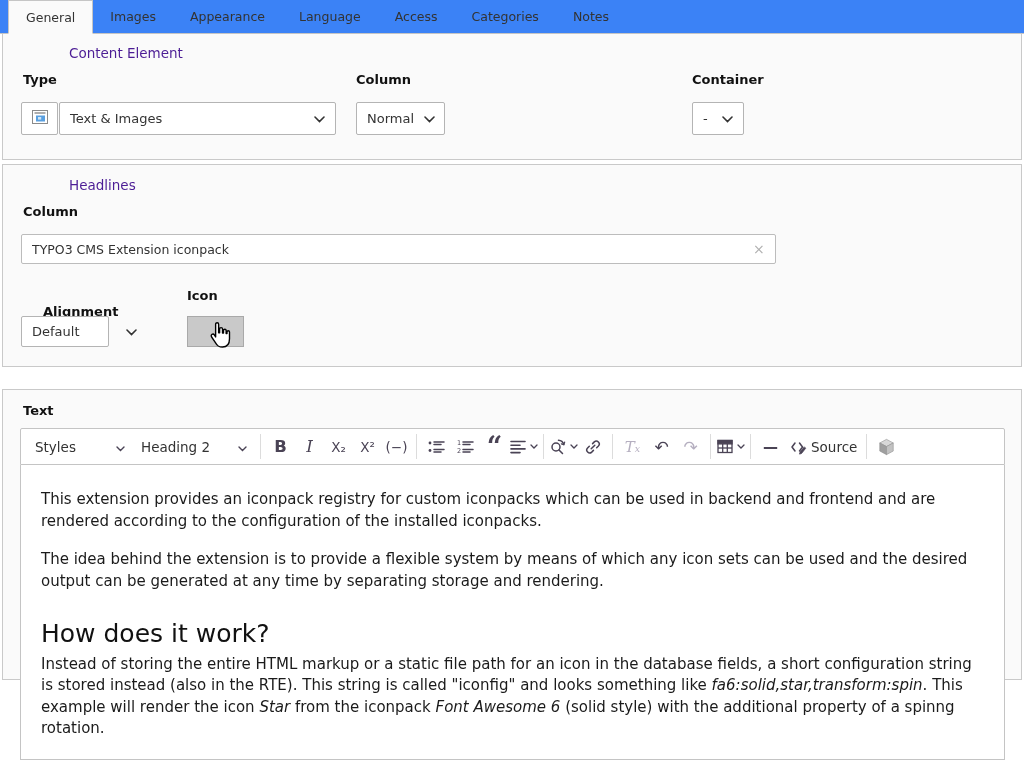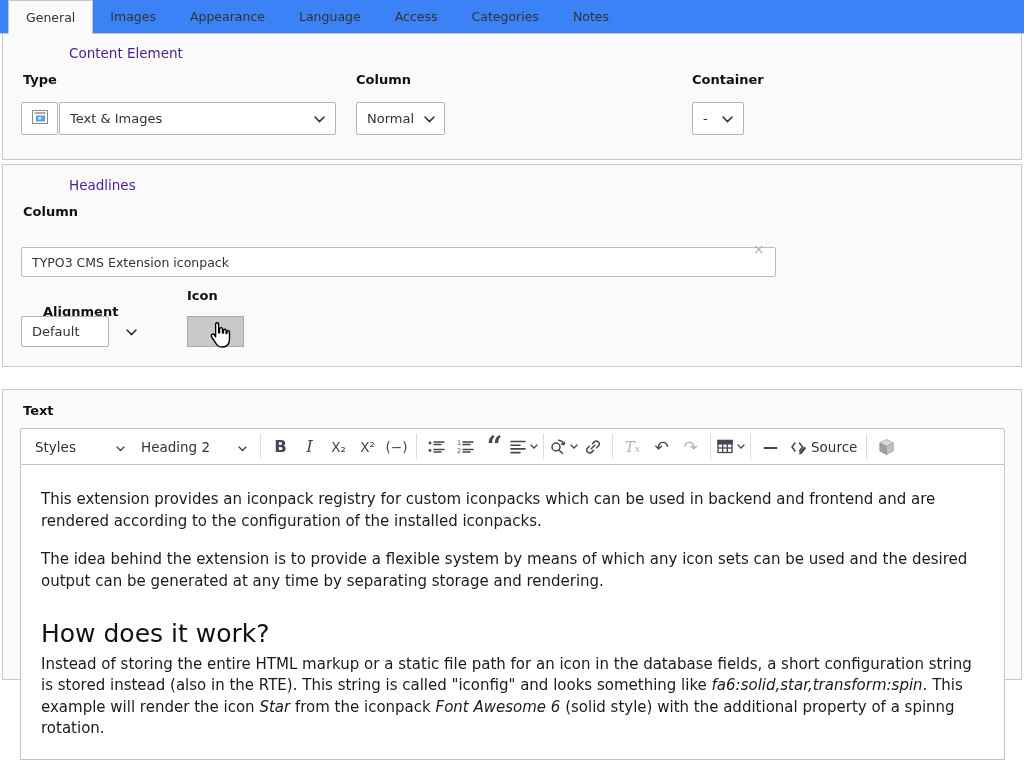--- a/index.html
+++ b/index.html
@@ -116,21 +116,21 @@
       <span><svg width="11" height="7" viewBox="0 0 11 7">
             <path d="M1 1 L5.5 5.5 L10 1" stroke="#333" stroke-width="1.6" fill="none" stroke-linecap="round"></path>
           </svg></span>
     </div>
   </div>
 
   <div class="panel panel2">
     <div class="section-title" style="left:20px; top:12px;">Headlines</div>
 
     <div class="fld-label" style="left:20px; top:39px;">Column</div>
-    <input class="text-input" style="left: 18px; top: 69px; width: 755px; margin-top: 13px;" value="TYPO3 CMS Extension iconpack">
+    <input class="text-input" style="left: 18px; top: 69px; width: 755px;" value="TYPO3 CMS Extension iconpack">
     <span class="clear-x" style="left:750px; top:77px;">×</span>
 
     <div class="fld-label" style="left:20px; top:139px;margin-left:20px;">Alignment</div>
     <div class="fld-label" style="left:184px; top:123px;">Icon</div>
 
     <div class="fake-select" style="left:18px; top:151px; width:88px; height:31px;gap:36px;">
       <span class="val">Default</span>
       <span><svg width="11" height="7" viewBox="0 0 11 7">
             <path d="M1 1 L5.5 5.5 L10 1" stroke="#333" stroke-width="1.6" fill="none" stroke-linecap="round"></path>
           </svg></span>

